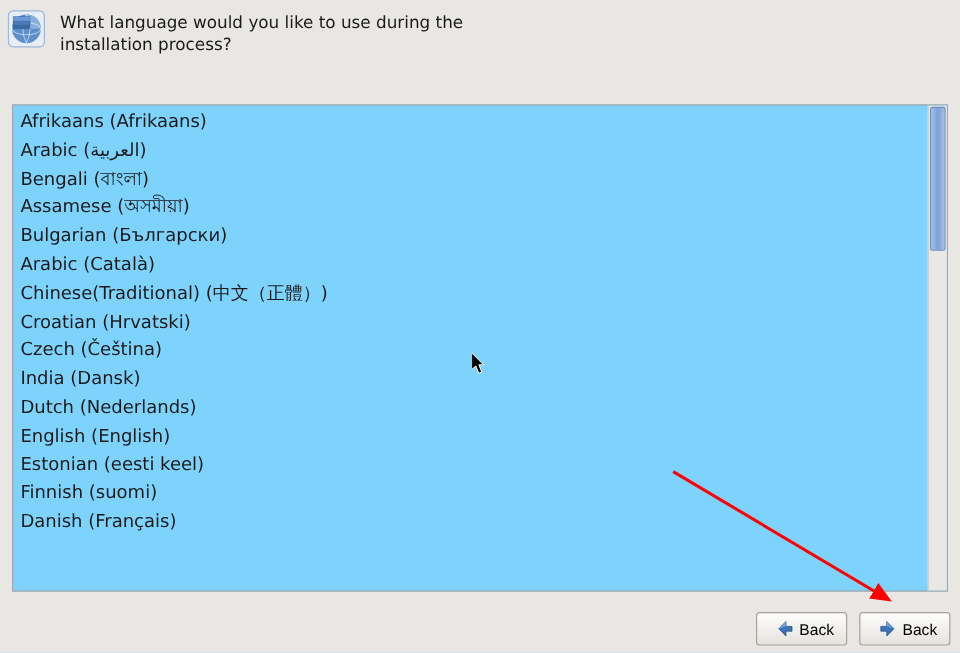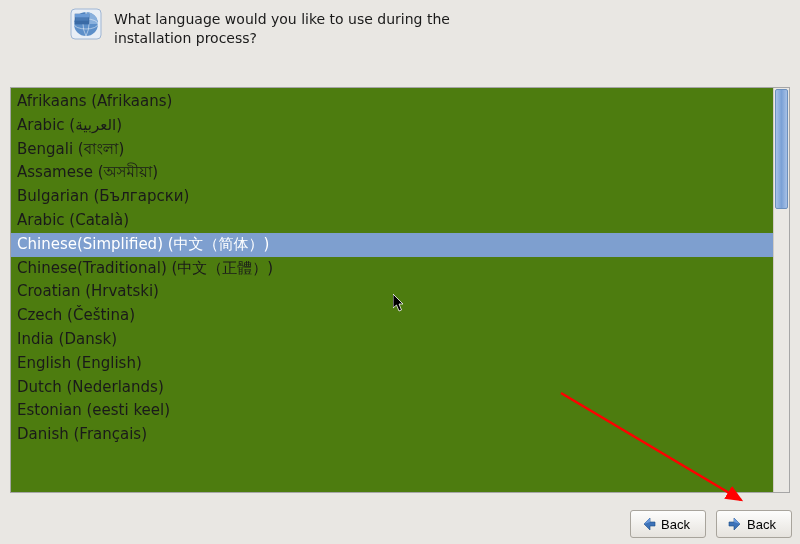--- a/index.html
+++ b/index.html
@@ -9,42 +9,41 @@
       background: #e9e7e3;
       font-family: "DejaVu Sans", "Liberation Sans", Arial, sans-serif;
       font-size: 14px;
       color: #1a1a1a;
       position: relative;
       overflow: hidden;
     }
     .header {
       display: flex;
       align-items: flex-start;
-      padding: 8px 0 0 30px;
+      padding: 8px 0 0 6px;
       gap: 12px;
-      margin-left: 40px;
     }
     .flag-icon {
       width: 32px;
       height: 32px;
       flex-shrink: 0;
     }
     .prompt {
       font-size: 14px;
       line-height: 1.35;
       padding-top: 2px;
       max-width: 340px;
     }
     .list-container {
       position: absolute;
       left: 10px;
       top: 87px;
       width: 780px;
       height: 406px;
-      background: #4d7c0f;
+      background: #7dd3fc;
       border: 1px solid #a6a6a6;
       display: flex;
     }
     .list-content {
       flex: 1;
       overflow: hidden;
       padding: 2px 0 0 4px;
     }
     .lang-item {
       font-size: 15px;
@@ -90,21 +89,21 @@
       align-items: center;
       gap: 4px;
       padding: 4px 10px;
       background: linear-gradient(to bottom, #fdfdfc, #e6e3de);
       border: 1px solid #a8a49c;
       border-radius: 3px;
       font-size: 13px;
       cursor: pointer;
       height: 28px;
       min-width: 76px;
-      justify-content: flex-start;
+      justify-content: flex-end;
     }
     .arrow-icon {
       width: 16px;
       height: 16px;
     }
     .cursor-pointer {
       position: absolute;
       left: 393px;
       top: 294px;
       width: 14px;
@@ -138,28 +137,28 @@
 </div>
 
 <div class="list-container">
   <div class="list-content" id="lang-list">
       <div class="lang-item">Afrikaans (Afrikaans)</div>
       <div class="lang-item">Arabic (العربية)</div>
       <div class="lang-item">Bengali (বাংলা)</div>
       <div class="lang-item">Assamese (অসমীয়া)</div>
       <div class="lang-item">Bulgarian (Български)</div>
       <div class="lang-item">Arabic (Català)</div>
-      <div class="lang-item selected">Chinese(Simplified) (中文（简体）)</div>
       <div class="lang-item">Chinese(Traditional) (中文（正體）)</div>
       <div class="lang-item">Croatian (Hrvatski)</div>
       <div class="lang-item">Czech (Čeština)</div>
       <div class="lang-item">India (Dansk)</div>
+      <div class="lang-item">Dutch (Nederlands)</div>
       <div class="lang-item">English (English)</div>
-      <div class="lang-item">Dutch (Nederlands)</div>
       <div class="lang-item">Estonian (eesti keel)</div>
+      <div class="lang-item">Finnish (suomi)</div>
       <div class="lang-item">Danish (Français)</div>
     </div>
   <div class="scrollbar">
     <div class="scrollbar-thumb"></div>
   </div>
 </div>
 
 <svg class="cursor-pointer" viewBox="0 0 14 20">
   <path d="M0 0 L0 14 L3.5 11 L6 17 L8.5 16 L6 10 L10 10 Z" fill="#000" stroke="#fff" stroke-width="0.8"></path>
 </svg>

